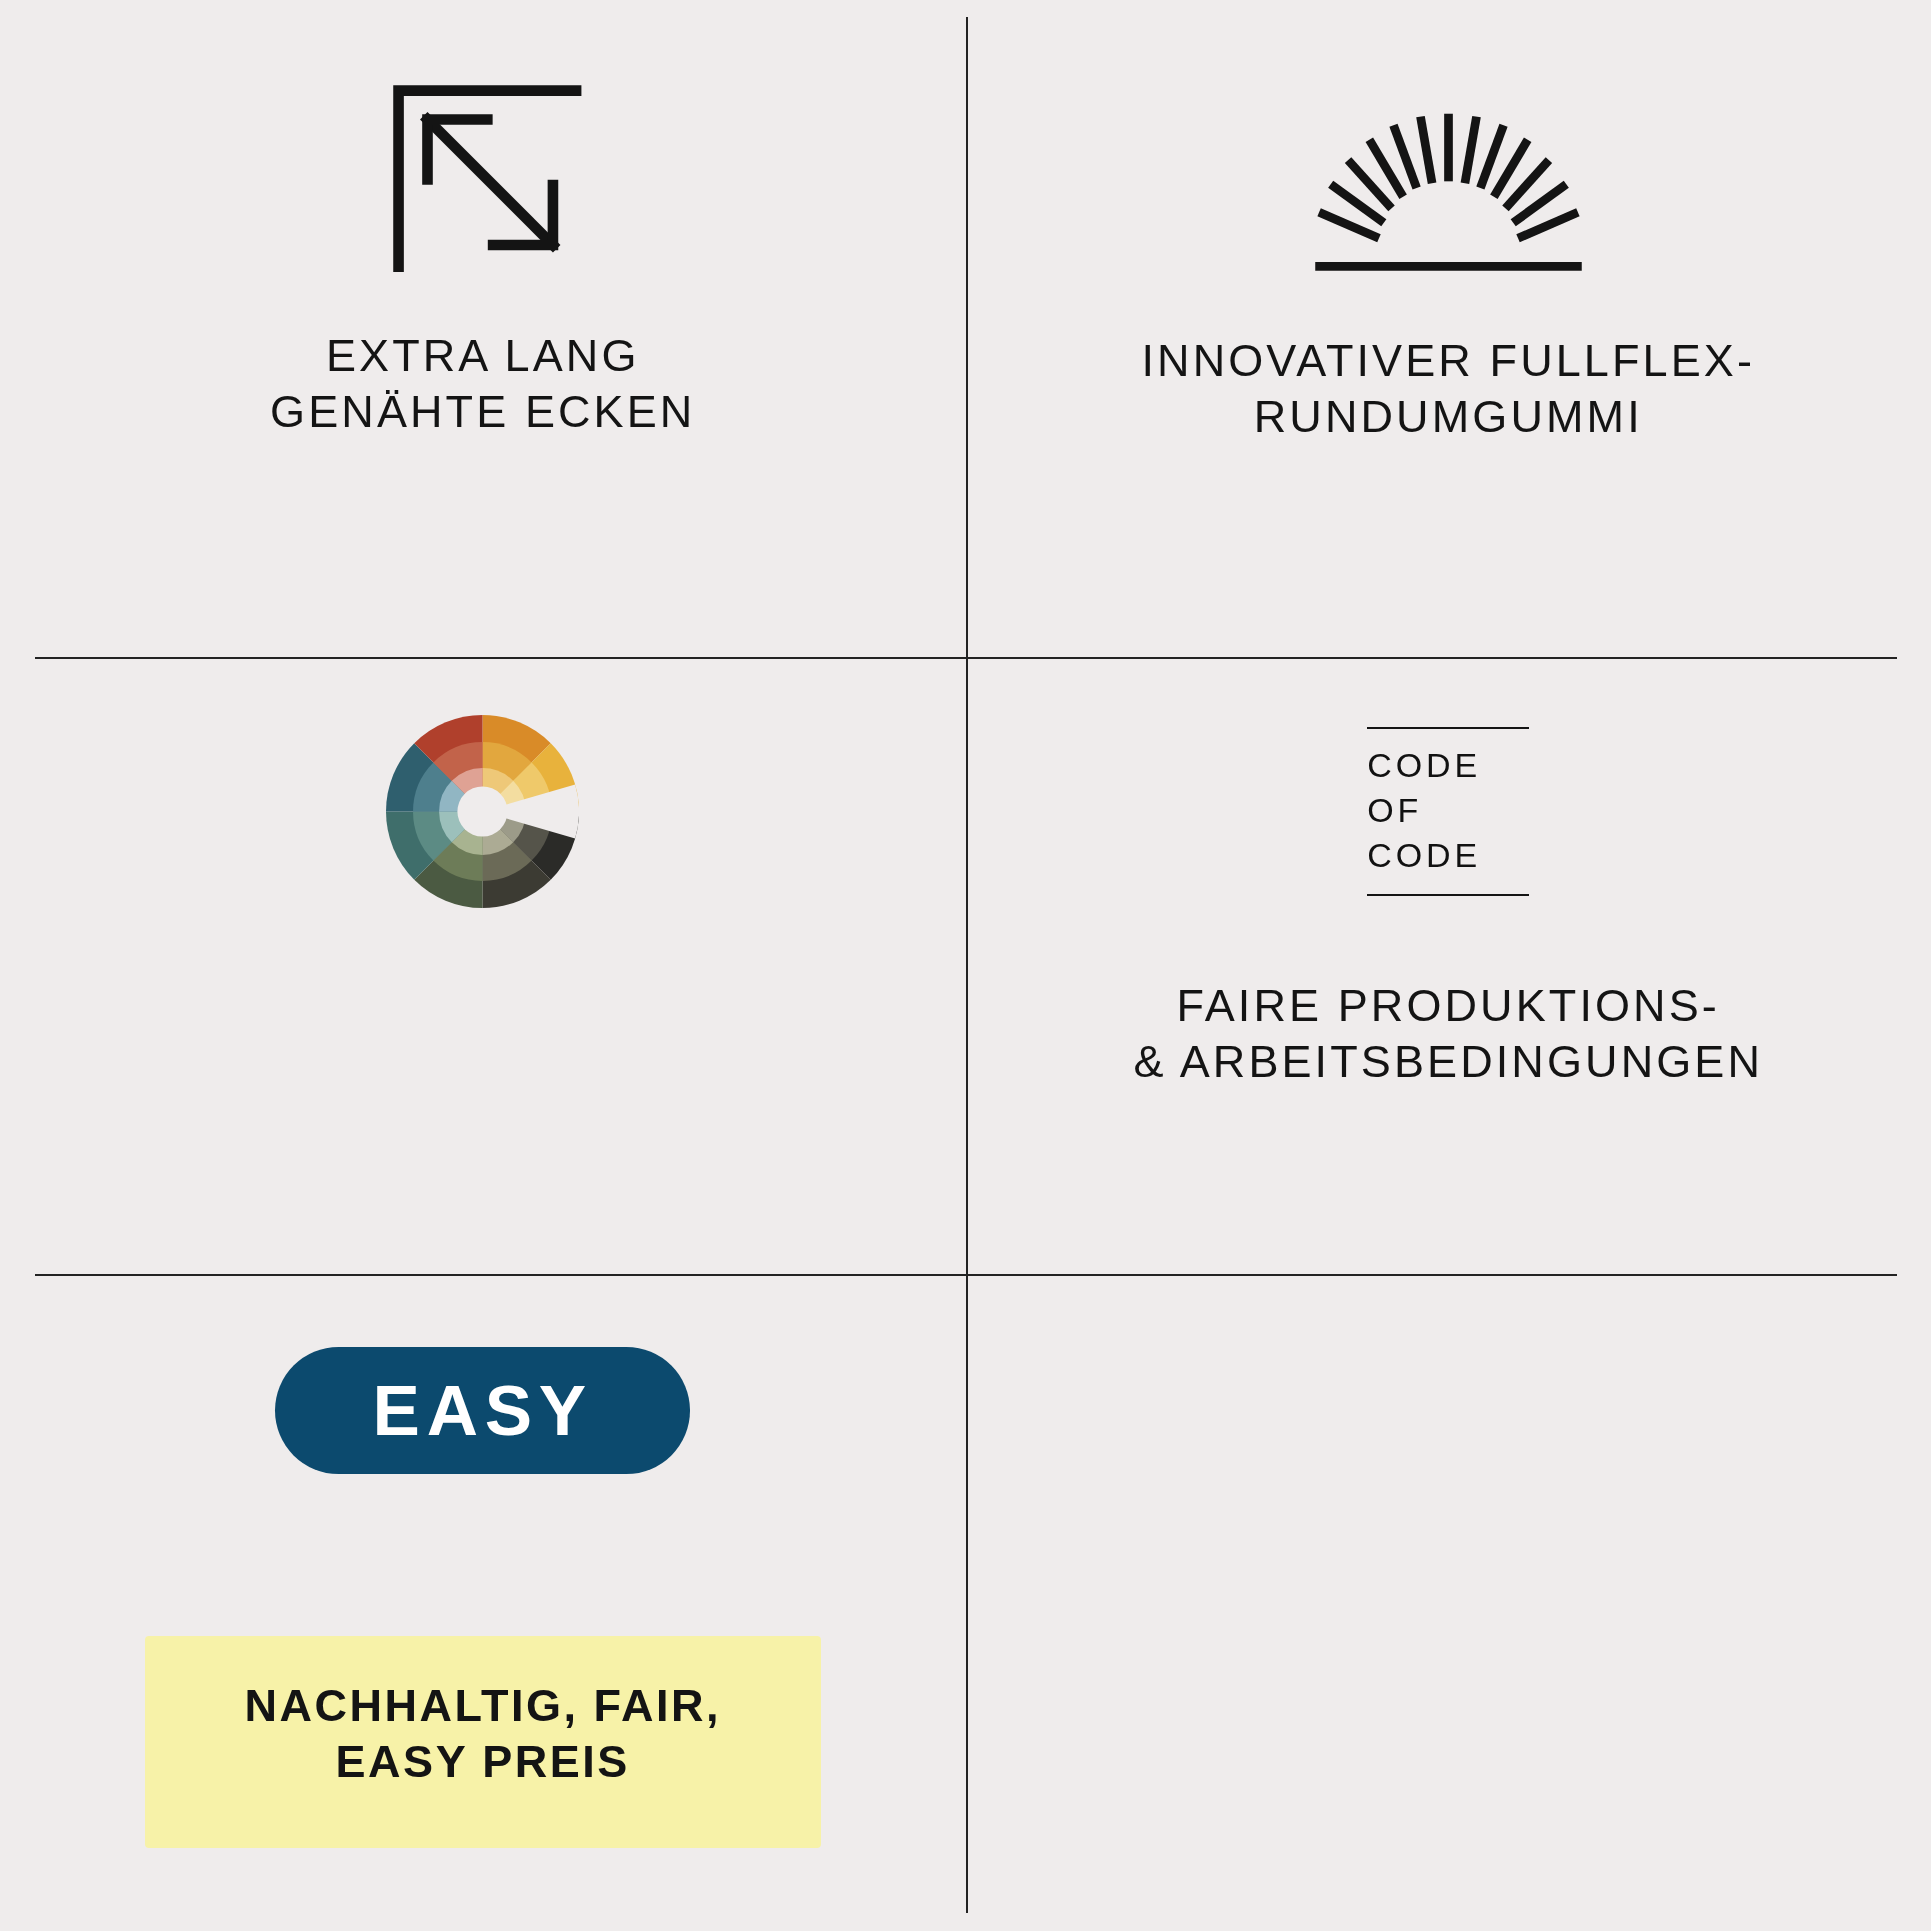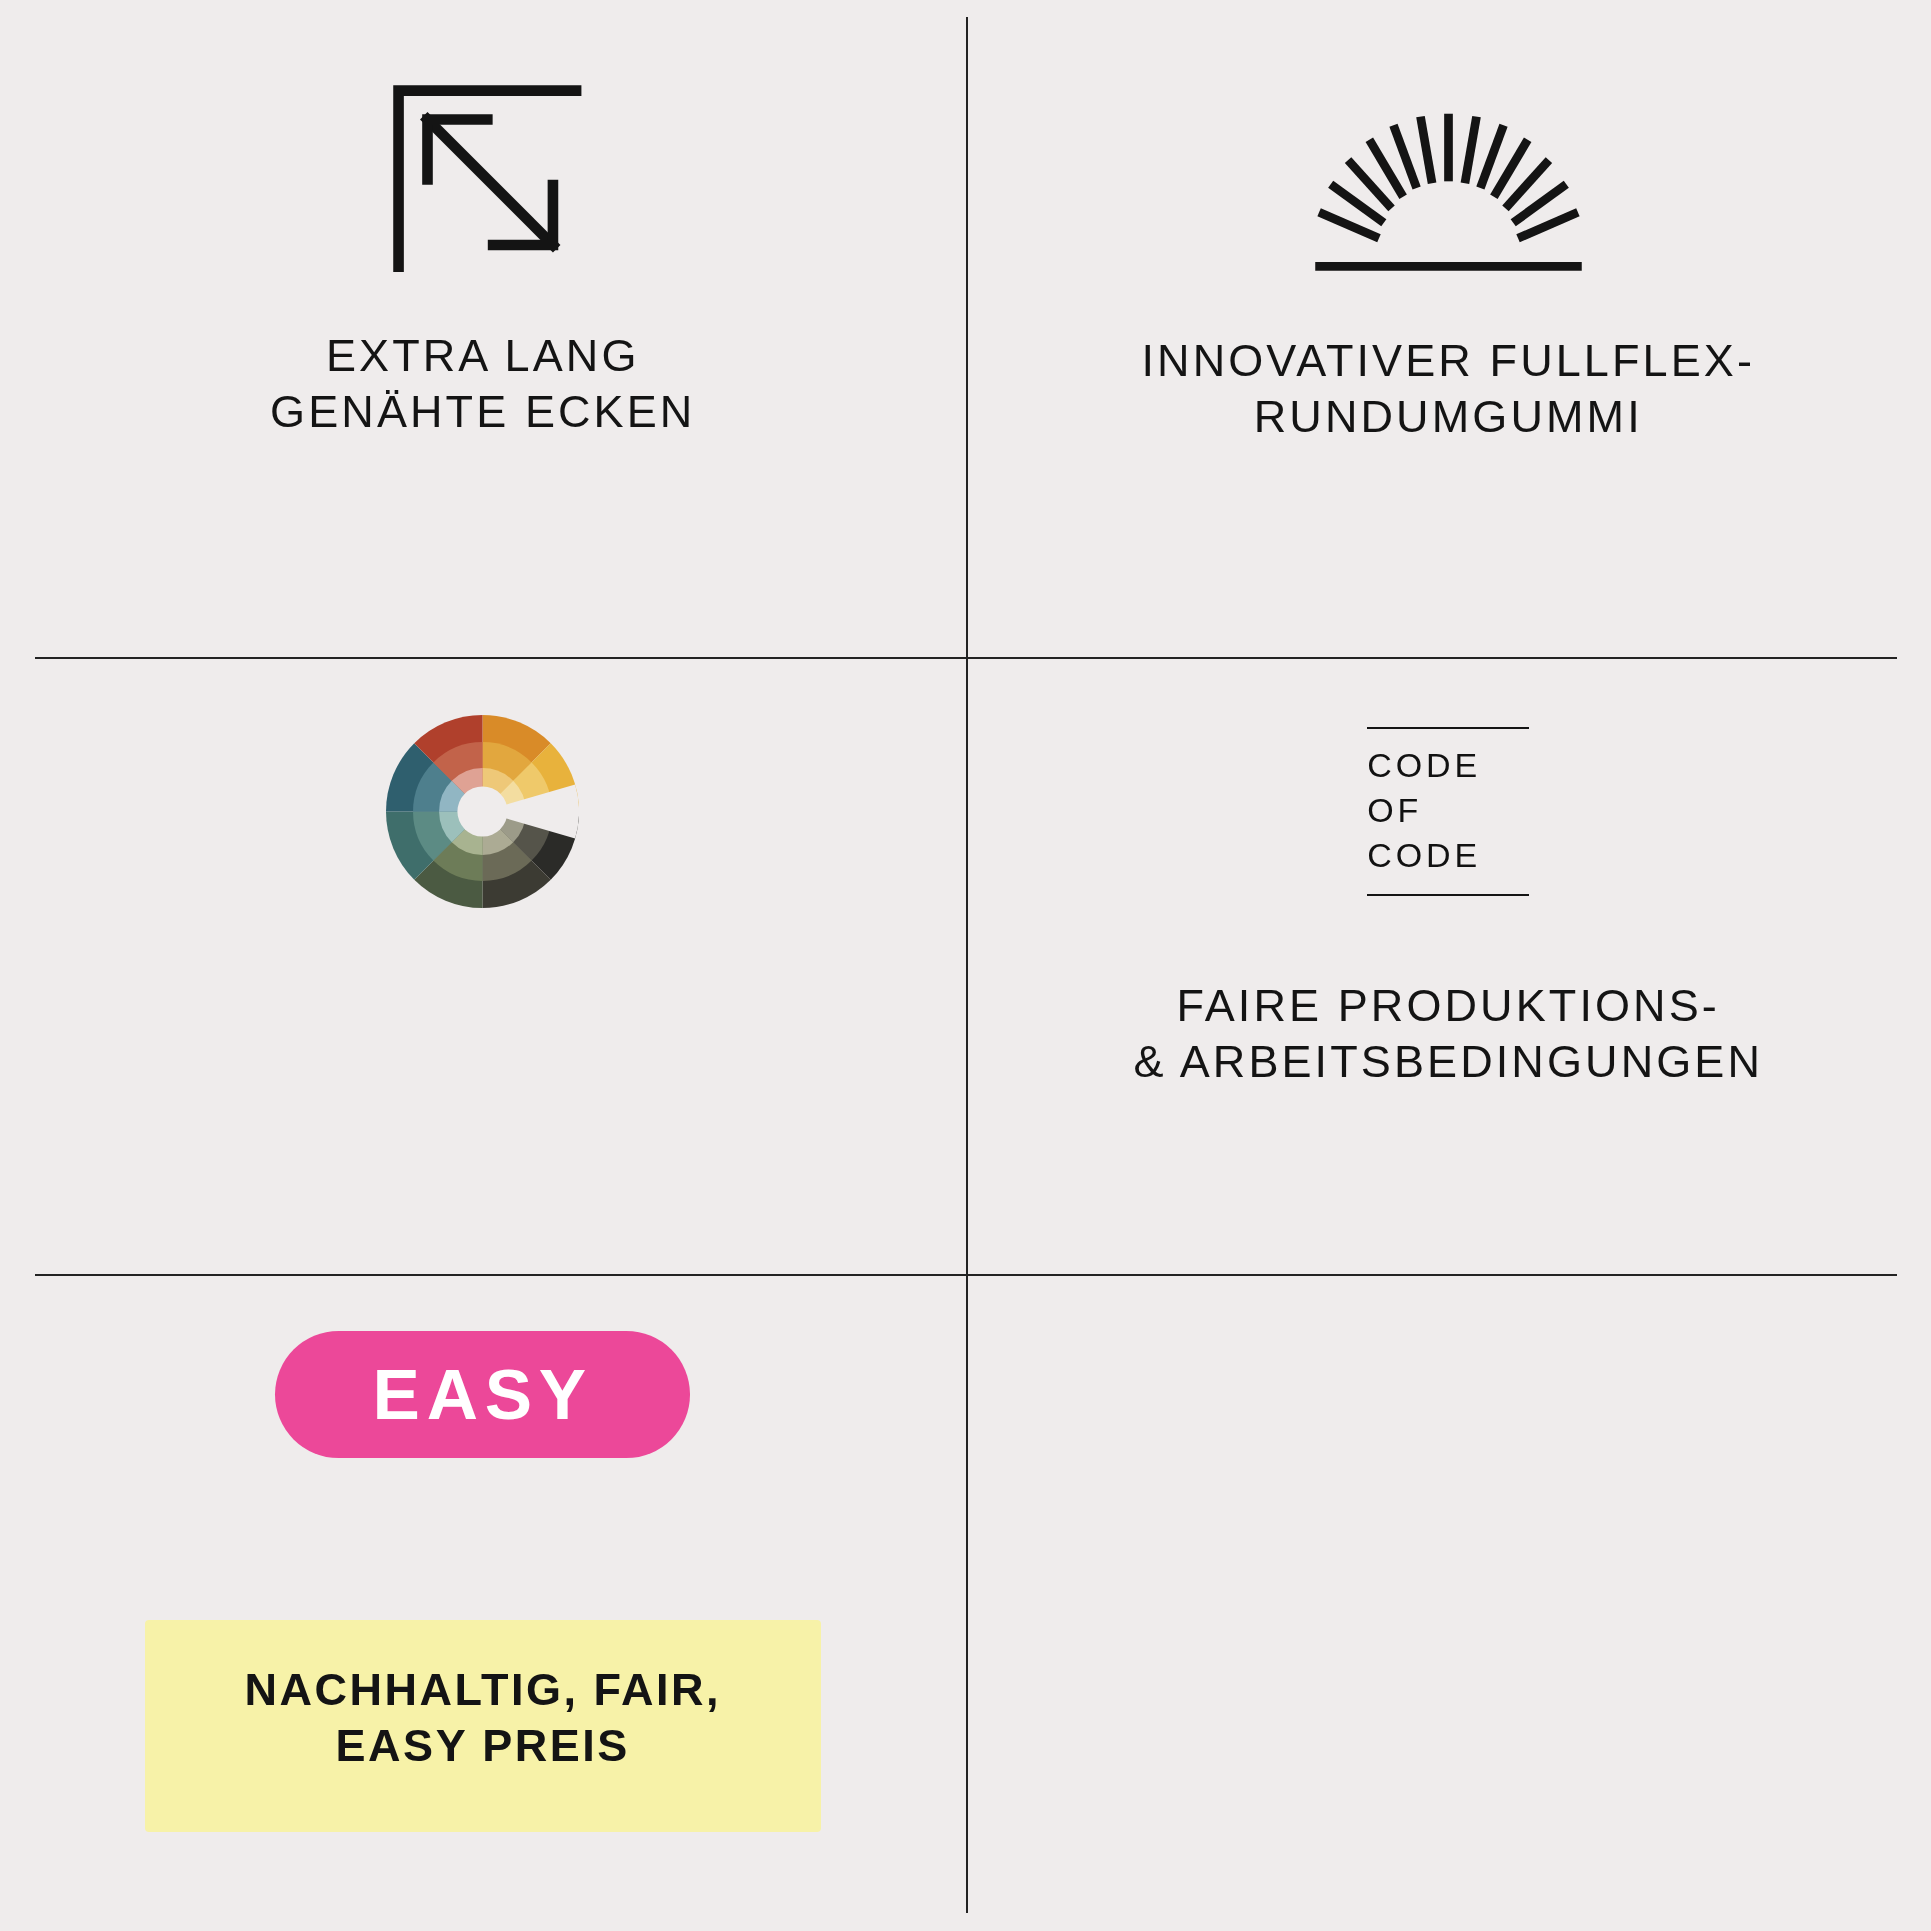--- a/index.html
+++ b/index.html
@@ -95,24 +95,24 @@
     font-weight: 500;
   }
 
   
   .c5 .icon-wrap { margin-top: 106px; height: 174px; }
   .c5 .caption { margin-top: 85px; }
 
   
   .c6 { justify-content: flex-start; }
   .pill {
-    margin-top: 56px;
+    margin-top: 72px;
     width: 415px;
     height: 127px;
-    background: #ec4899;
+    background: #0c4a6e;
     border-radius: 64px;
     display: flex;
     align-items: center;
     justify-content: center;
   }
   .pill span {
     color: #ffffff;
     font-size: 71px;
     font-weight: 700;
     letter-spacing: 6.8px;

